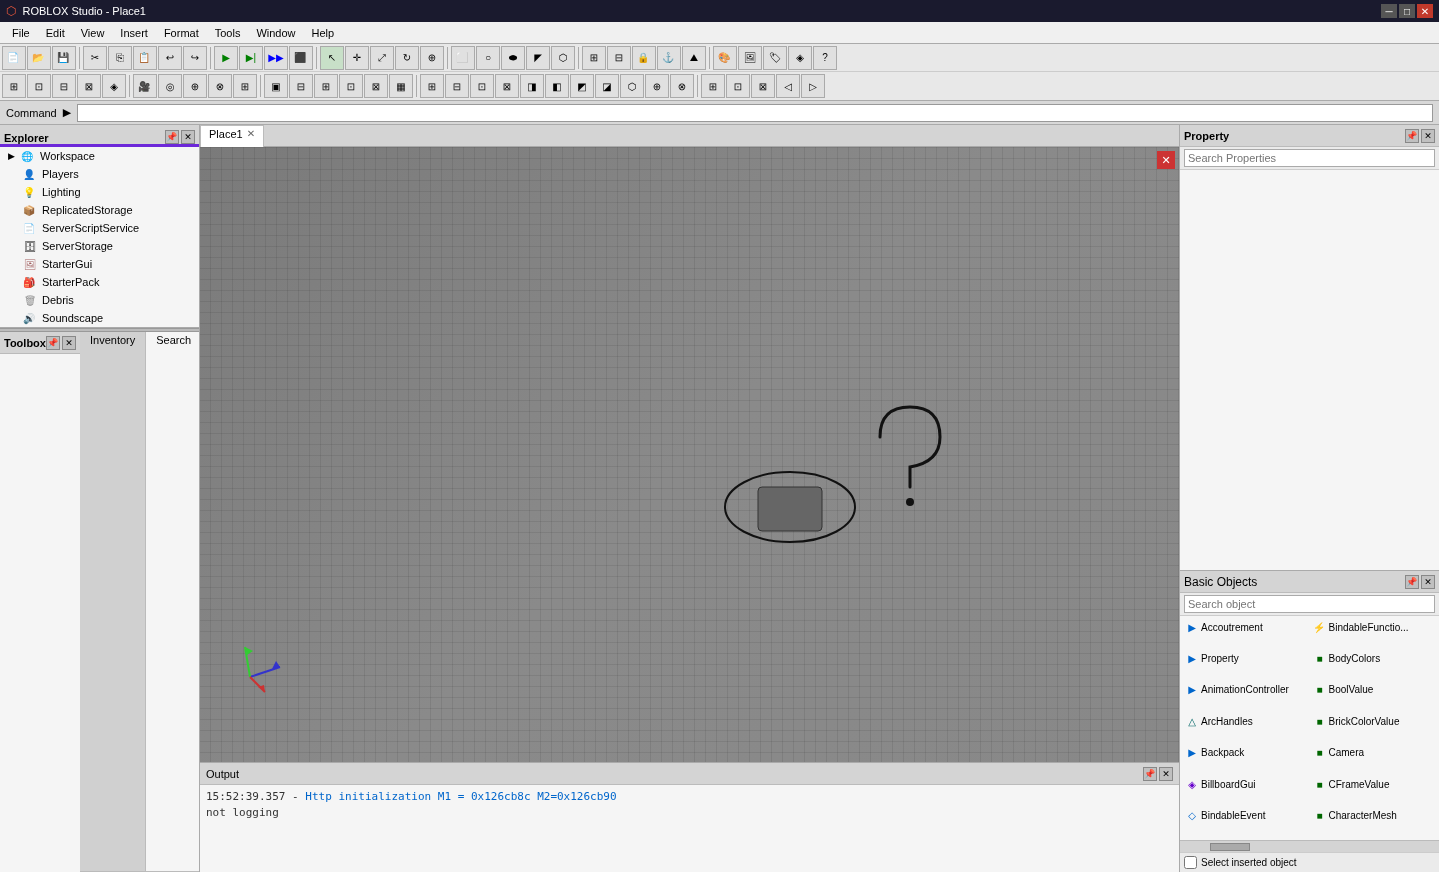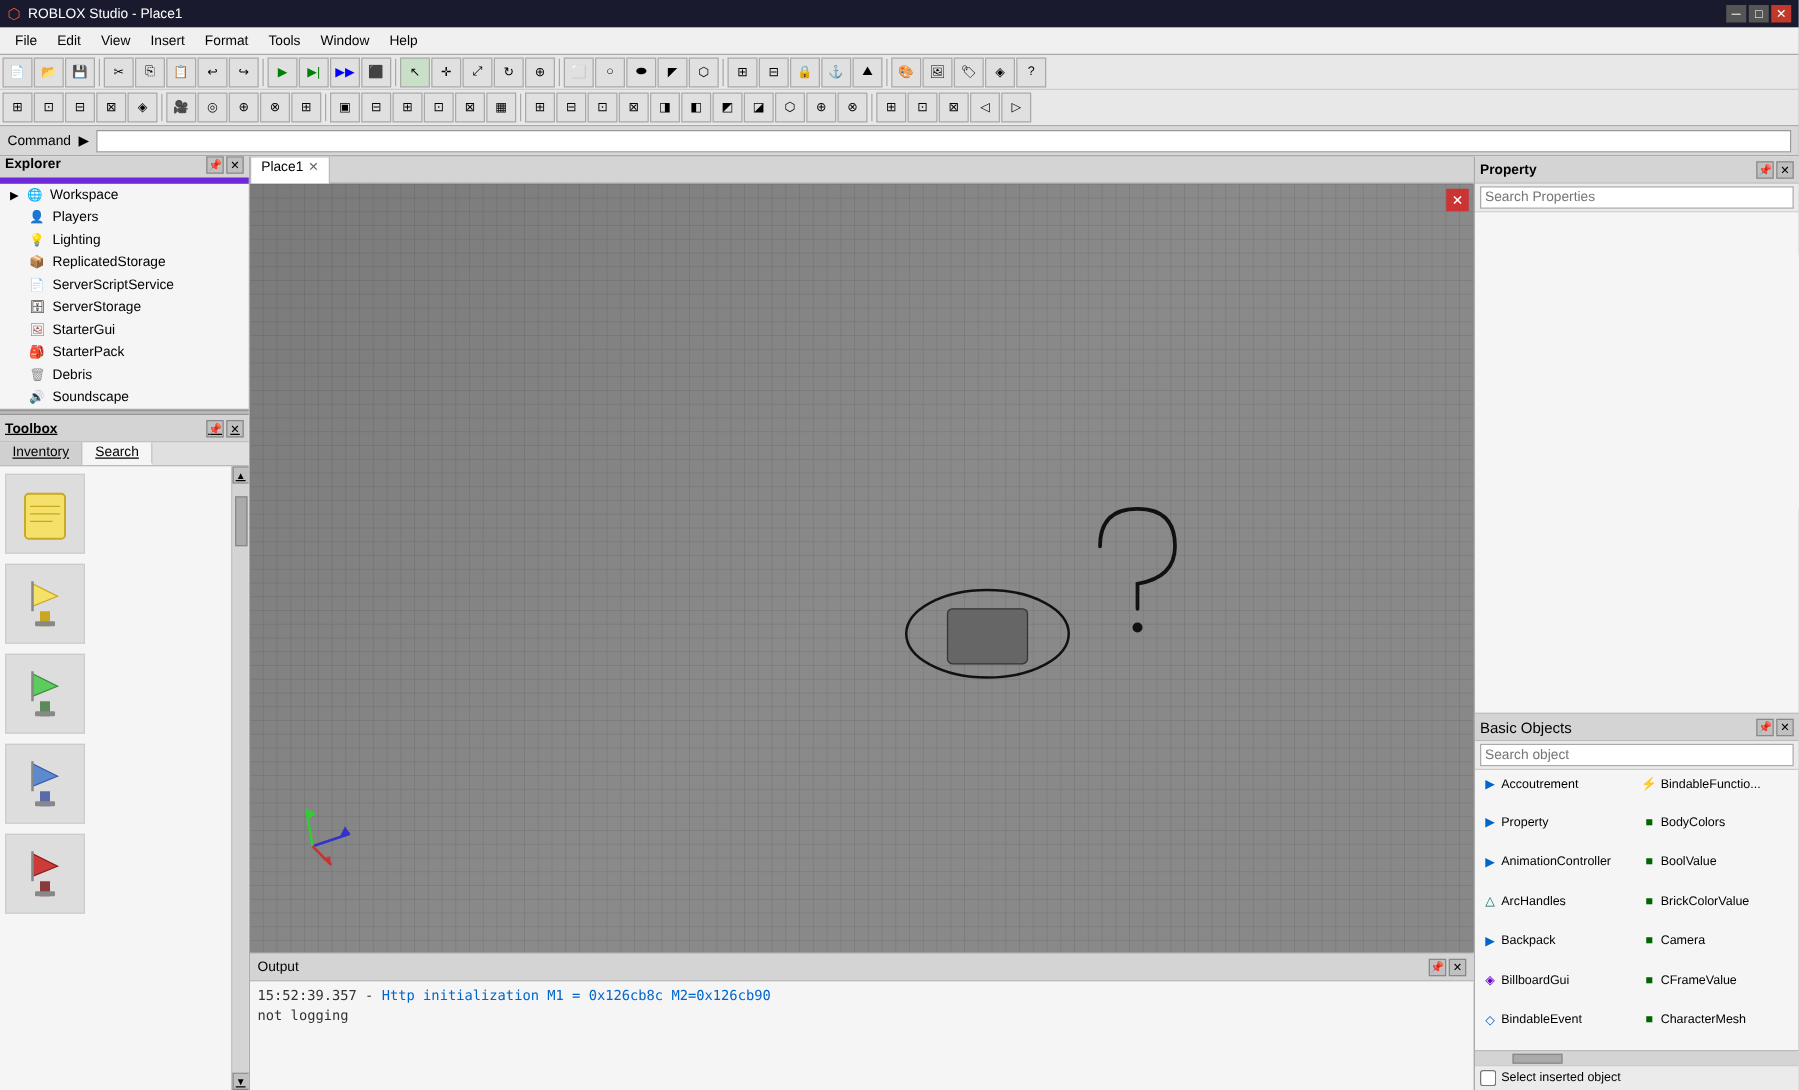--- a/index.html
+++ b/index.html
@@ -27,31 +27,31 @@
     .command-input { flex: 1; height: 18px; border: 1px solid #999; font-size: 11px; padding: 0 3px; background: white; }
     
     
     #main-area { display: flex; flex: 1; overflow: hidden; }
     
     
     #left-panel { width: 200px; display: flex; flex-direction: column; background: #f5f5f5; border-right: 1px solid #aaa; }
     
     
     #explorer { flex: 0 0 auto; border-bottom: 1px solid #aaa; }
-    #explorer-header { background: #d4d4d4; border-bottom: 5px solid #6d28d9; height: 22px; display: flex; align-items: flex-start; justify-content: space-between; padding: 0 4px; }
+    #explorer-header { background: #d4d4d4; border-bottom: 3px solid #6d28d9; height: 22px; display: flex; align-items: flex-end; justify-content: space-between; padding: 0 4px; }
     #explorer-title { font-weight: bold; font-size: 11px; }
     .panel-controls { display: flex; gap: 2px; }
     .panel-ctrl-btn { width: 14px; height: 14px; font-size: 9px; background: #c0c0c0; border: 1px solid #888; cursor: pointer; display: flex; align-items: center; justify-content: center; }
     .tree-item { display: flex; align-items: center; padding: 1px 0; padding-left: 8px; cursor: pointer; white-space: nowrap; height: 18px; }
     .tree-icon { width: 16px; height: 16px; margin-right: 4px; display: flex; align-items: center; justify-content: center; font-size: 10px; flex-shrink: 0; }
     .tree-label { font-size: 11px; }
     .tree-arrow { width: 10px; margin-right: 2px; font-size: 9px; }
     
     
-    #toolbox { flex: 1; display: flex; flex-direction: column; overflow: hidden; text-decoration: underline; }
+    #toolbox { flex: 1; display: flex; flex-direction: row; overflow: hidden; }
     #toolbox-header { background: #d4d4d4; border-bottom: 1px solid #bbb; height: 22px; display: flex; align-items: center; justify-content: space-between; padding: 0 4px; }
     #toolbox-title { font-weight: bold; font-size: 11px; }
     #toolbox-tabs { display: flex; border-bottom: 1px solid #bbb; background: #e0e0e0; }
     .toolbox-tab { padding: 2px 10px; font-size: 11px; cursor: pointer; border-right: 1px solid #bbb; background: #d0d0d0; }
     .toolbox-tab.active { background: #f5f5f5; border-bottom: 2px solid #f5f5f5; }
     #toolbox-display { padding: 4px; font-size: 11px; display: flex; align-items: center; gap: 4px; border-bottom: 1px solid #ccc; background: #ebebeb; }
     #toolbox-display select { font-size: 11px; border: 1px solid #999; height: 20px; padding: 0 2px; }
     .toolbox-item { width: 64px; height: 64px; background: #ddd; display: flex; align-items: center; justify-content: center; cursor: pointer; border: 1px solid #ccc; }
     
     

